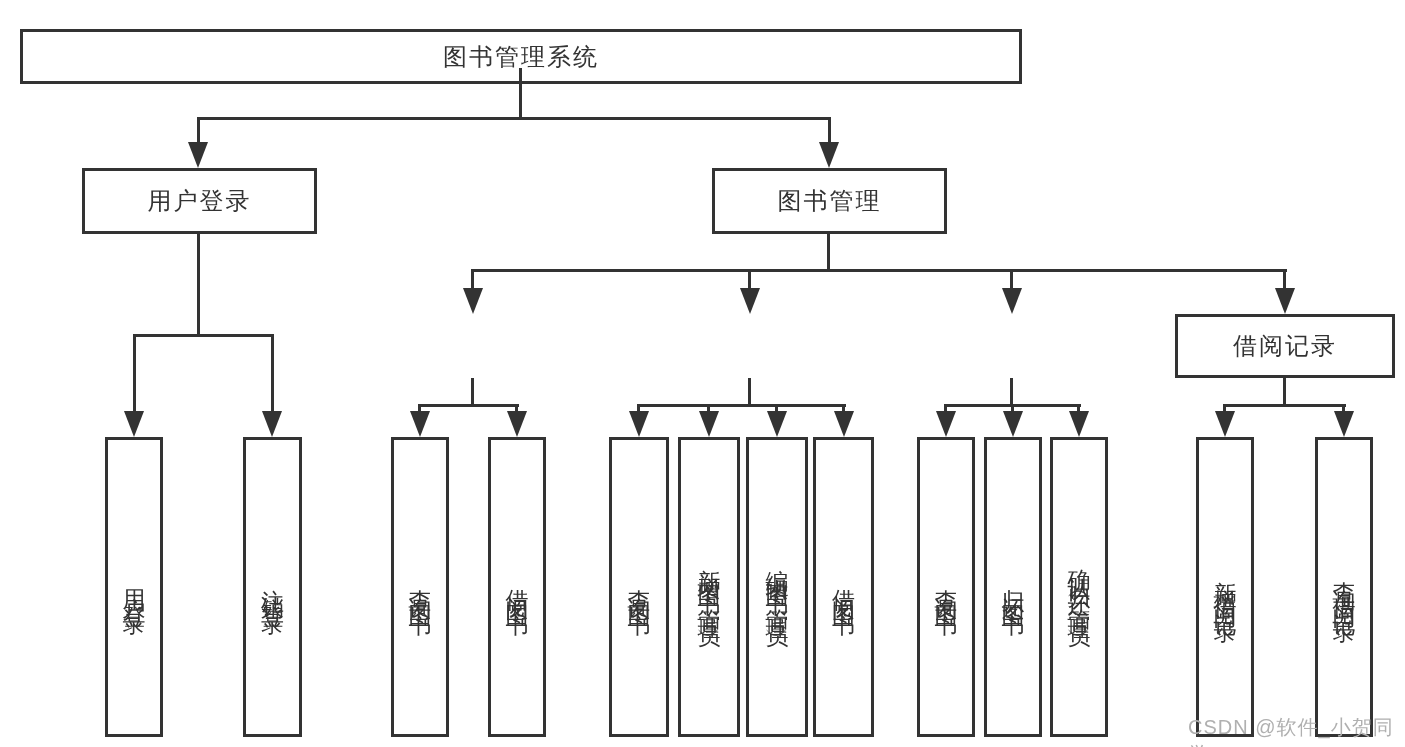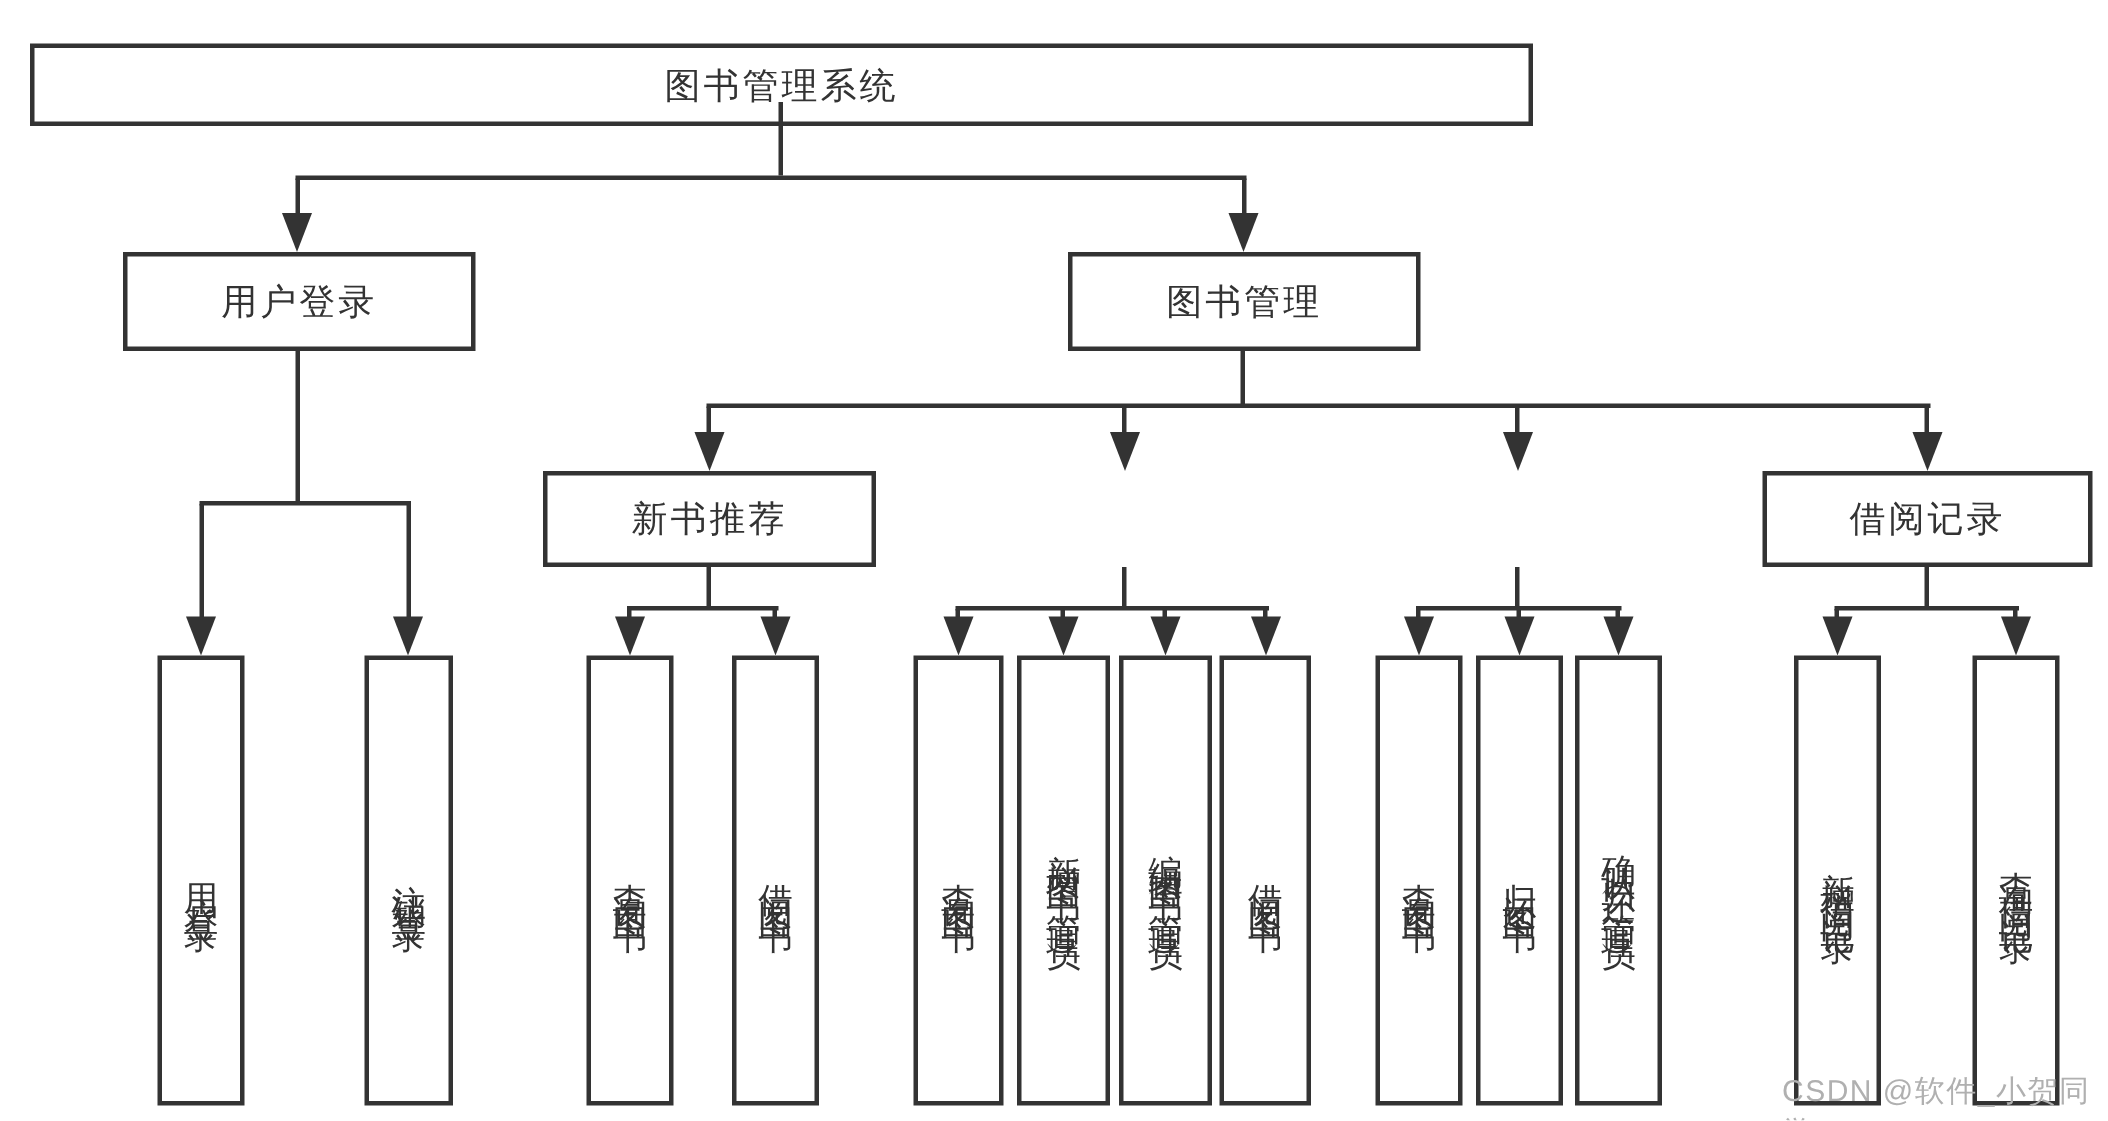--- a/index.html
+++ b/index.html
@@ -67,23 +67,20 @@
   <div class="hline" style="left:471px;top:269px;width:816px"></div>
   <div class="vline" style="left:471px;top:271px;height:19px"></div>
   <div class="arrow" style="left:463px;top:288px"></div>
   <div class="vline" style="left:748px;top:271px;height:19px"></div>
   <div class="arrow" style="left:740px;top:288px"></div>
   <div class="vline" style="left:1010px;top:271px;height:19px"></div>
   <div class="arrow" style="left:1002px;top:288px"></div>
   <div class="vline" style="left:1283px;top:271px;height:19px"></div>
   <div class="arrow" style="left:1275px;top:288px"></div>
 
-  <div class="box" style="left:362px;top:314px;width:222px;height:64px">
-    <span>新书推荐</span>
-  </div>
   <div class="box" style="left:1175px;top:314px;width:220px;height:64px">
     <span>借阅记录</span>
   </div>
 
   <div class="vline" style="left:471px;top:378px;height:27px"></div>
   <div class="hline" style="left:418px;top:404px;width:101px"></div>
   <div class="vline" style="left:418px;top:406px;height:7px"></div>
   <div class="arrow" style="left:410px;top:411px"></div>
   <div class="vline" style="left:515px;top:406px;height:7px"></div>
   <div class="arrow" style="left:507px;top:411px"></div>

